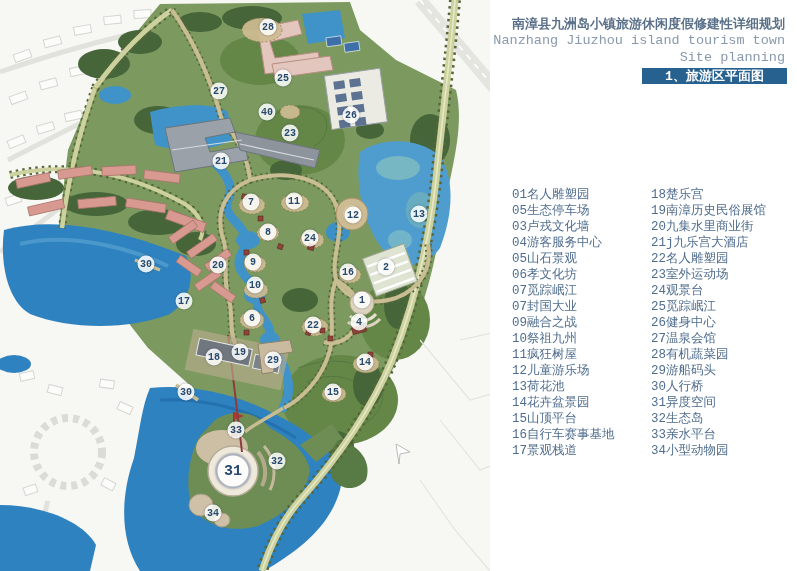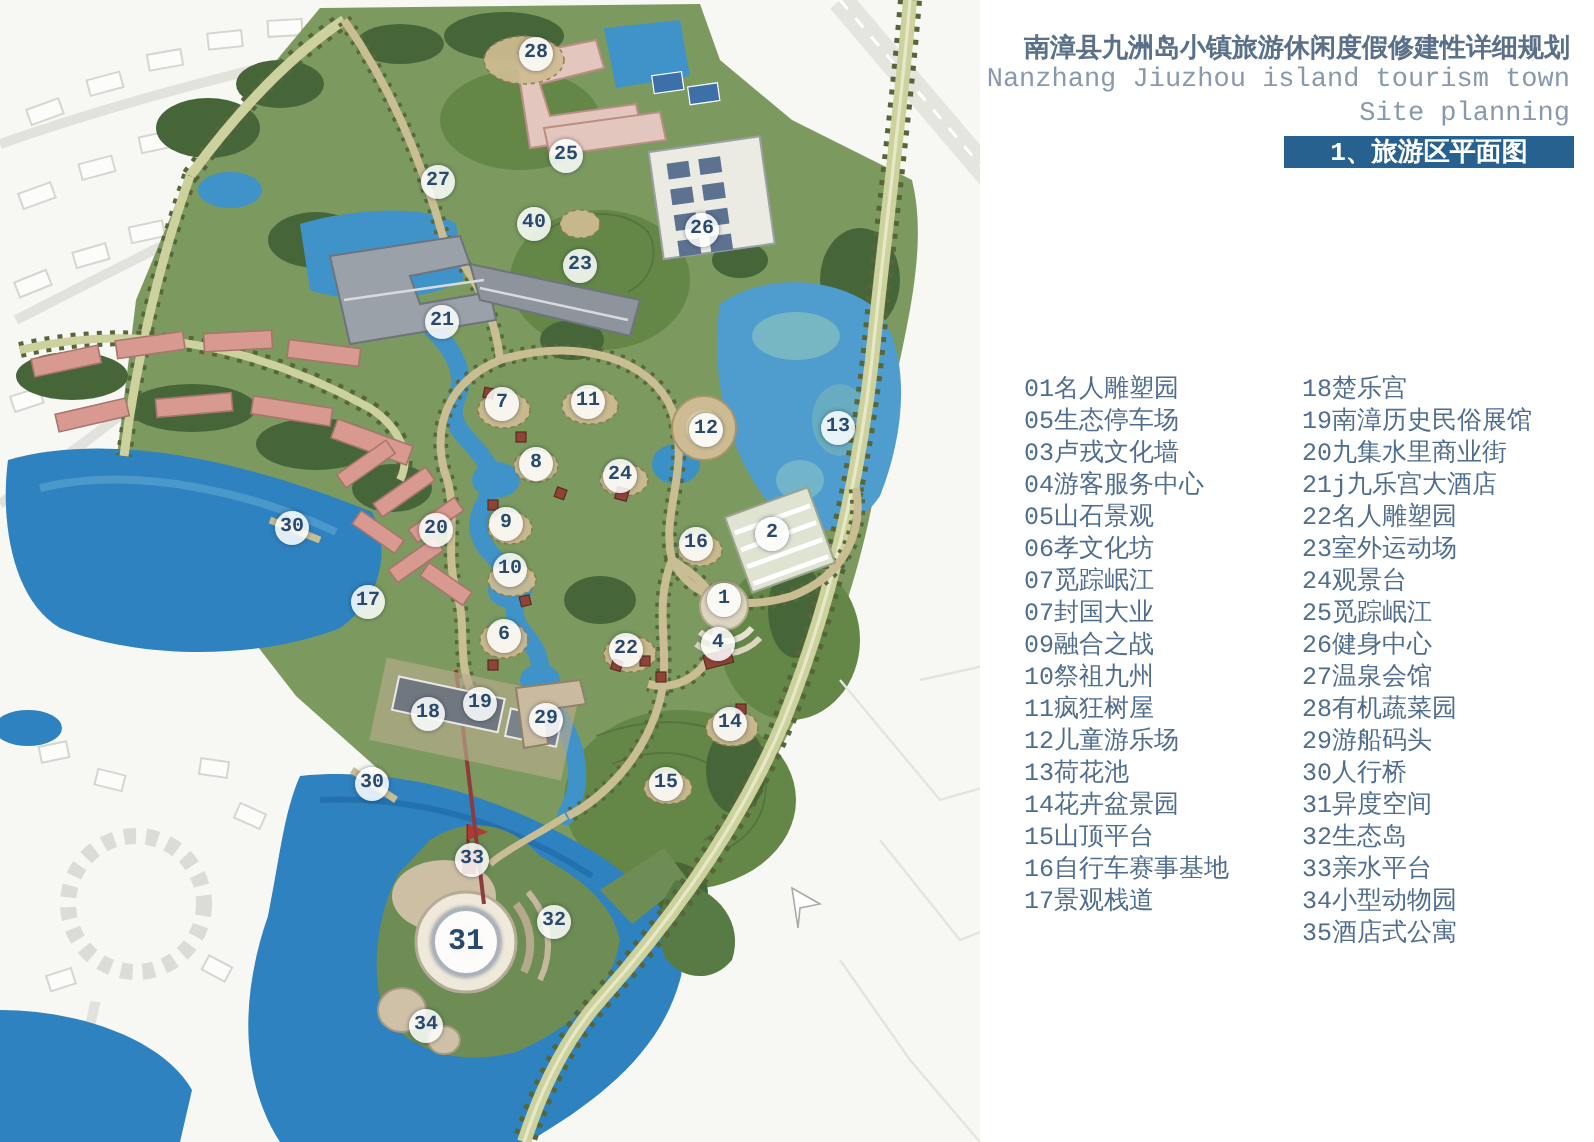--- a/index.html
+++ b/index.html
@@ -533,19 +533,15 @@
         <div class="legend-row">
           <span class="num">33</span>
           <span class="label">亲水平台</span>
         </div>
 
         <div class="legend-row">
           <span class="num">34</span>
           <span class="label">小型动物园</span>
         </div>
 
-        <div class="legend-row">
-          <span class="num">35</span>
-          <span class="label">酒店式公寓</span>
-        </div>
       </div>
   </div>
 </div>
 
 </body></html>

